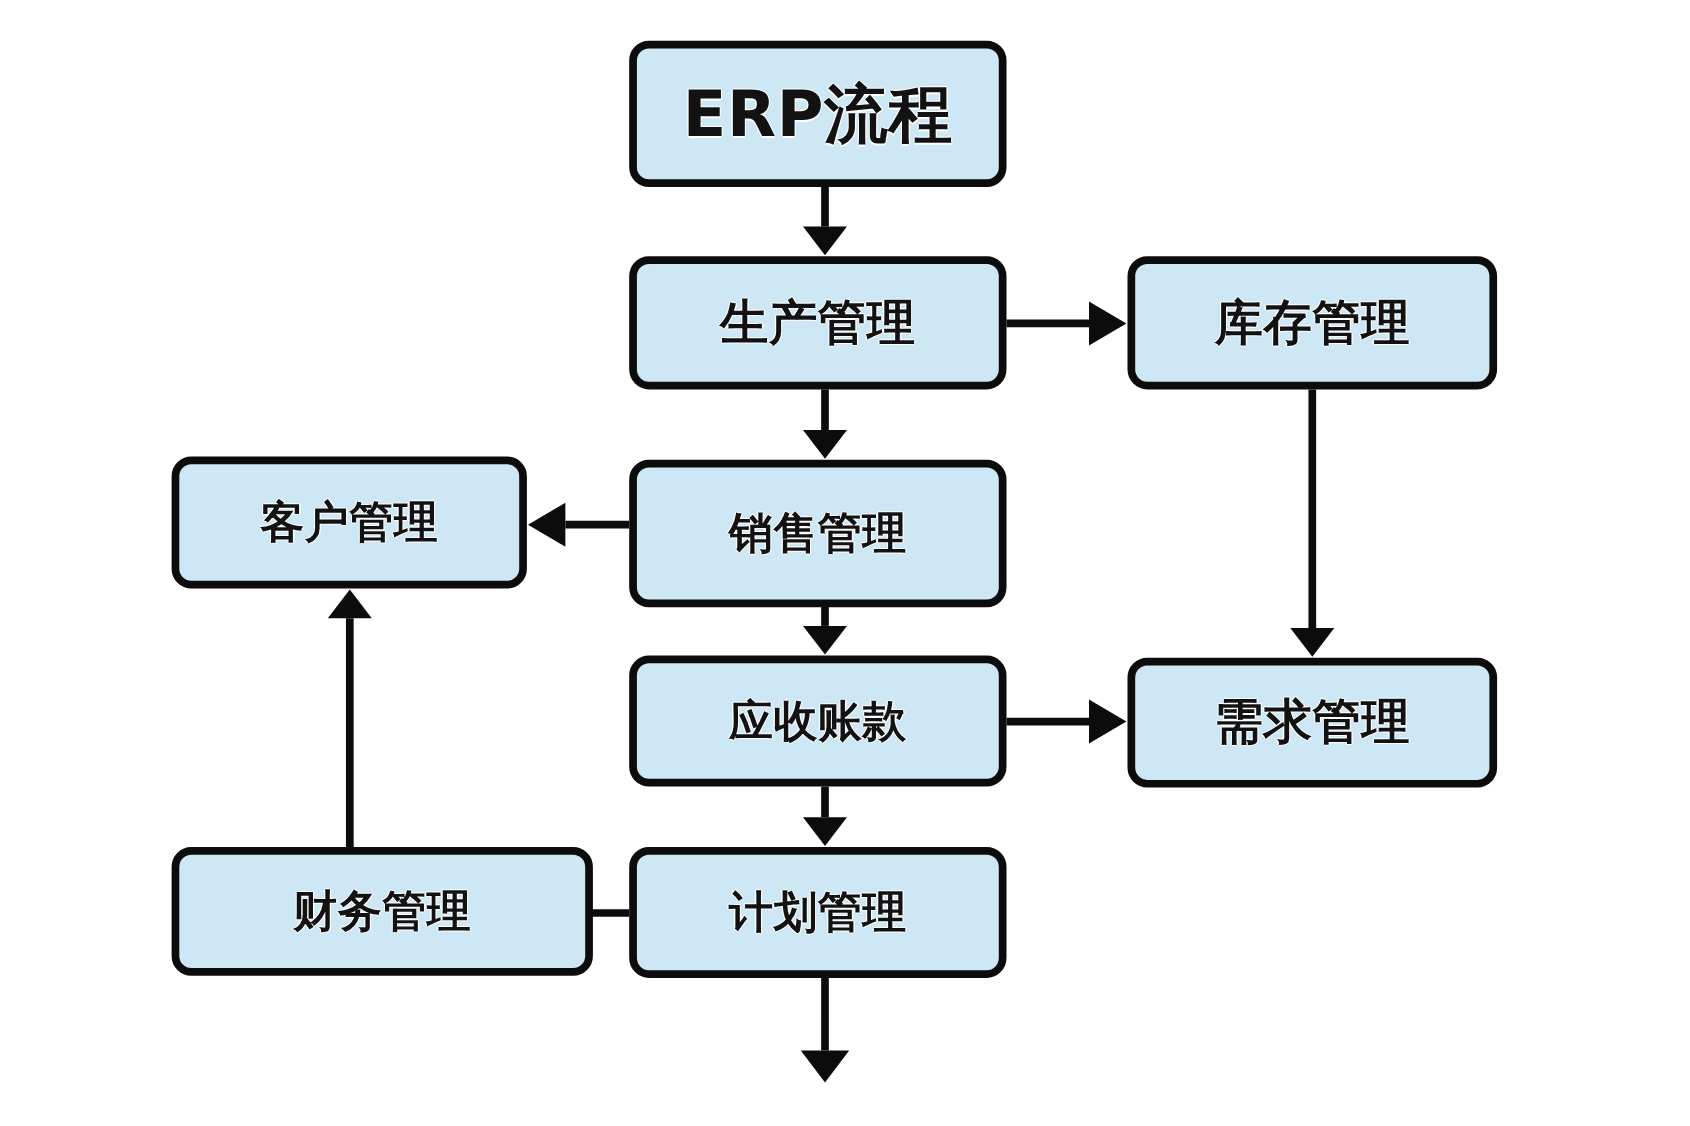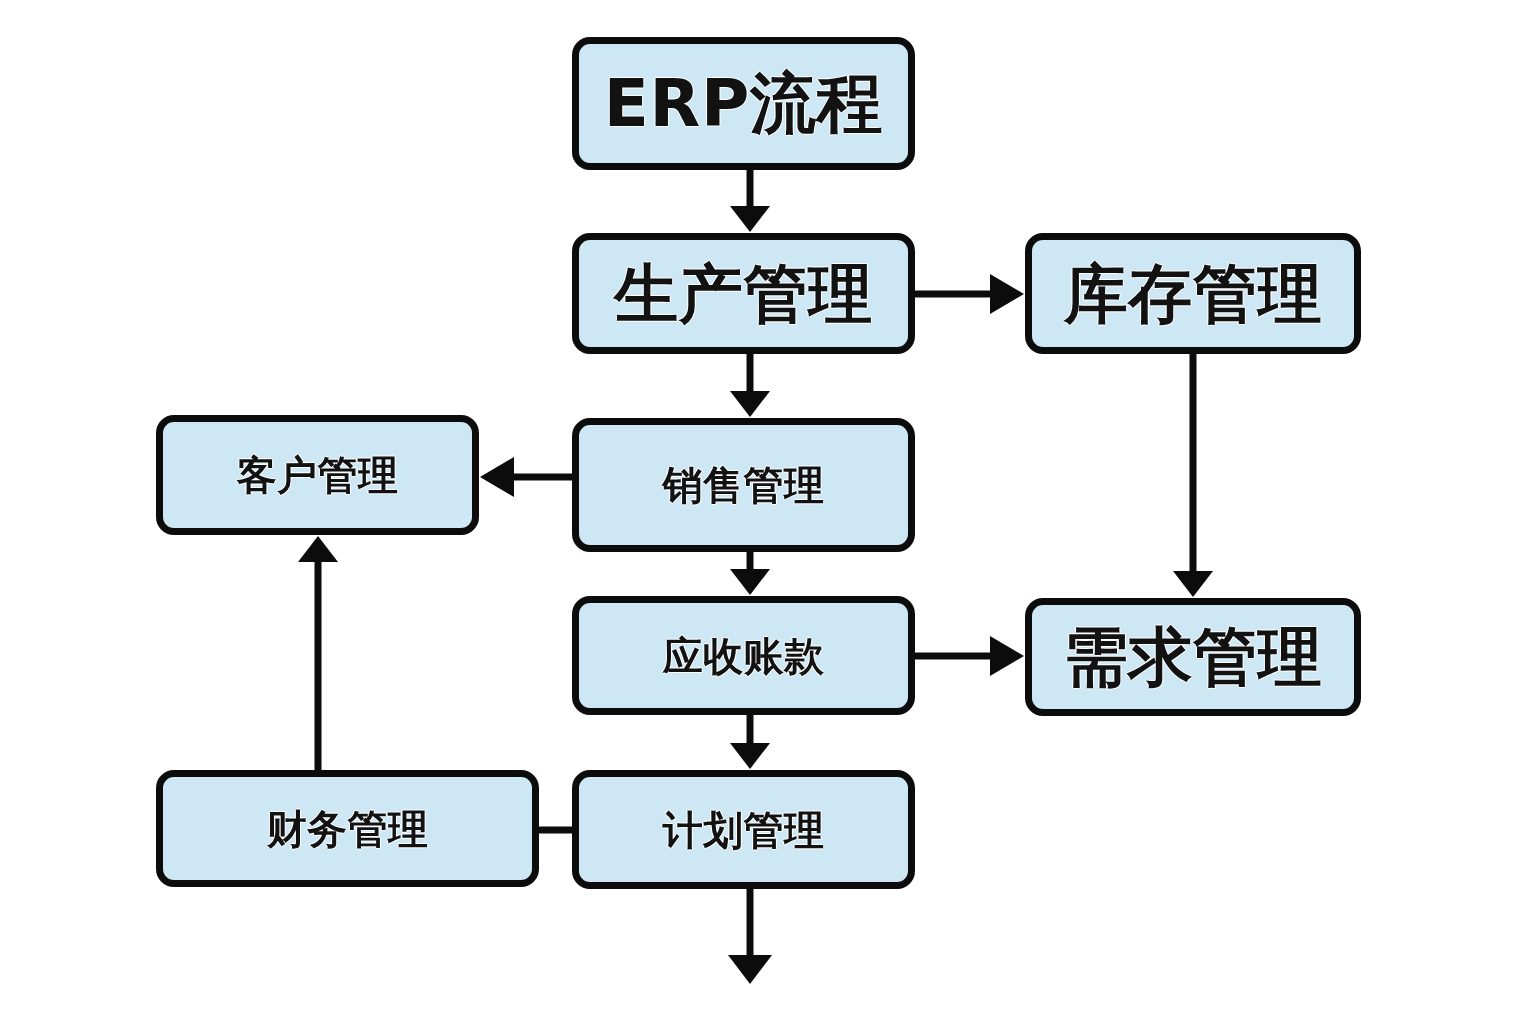--- a/index.html
+++ b/index.html
@@ -52,22 +52,22 @@
   .n-root   { left: 572px; top: 37px;  width: 343px; height: 133px; }
   .n-prod   { left: 572px; top: 233px; width: 343px; height: 121px; }
   .n-inv    { left: 1025px; top: 233px; width: 336px; height: 121px; }
   .n-sales  { left: 572px; top: 418px; width: 343px; height: 134px; }
   .n-cust   { left: 156px; top: 415px; width: 323px; height: 120px; }
   .n-ar     { left: 572px; top: 596px; width: 343px; height: 119px; }
   .n-demand { left: 1025px; top: 598px; width: 336px; height: 118px; }
   .n-plan   { left: 572px; top: 770px; width: 343px; height: 119px; }
   .n-fin    { left: 156px; top: 770px; width: 383px; height: 117px; }
 
-  .fs-root  { font-size: 66px; }
-  .fs-big   { font-size: 64px; text-align: right; }
+  .fs-root  { font-size: 58px; }
+  .fs-big   { font-size: 44px; text-align: right; }
   .fs-mid   { font-size: 40px; }
 </style>
 </head>
 <body>
 
 <div id="canvas">
 
   <svg id="edges" viewBox="0 0 1536 1024" width="1536" height="1024" xmlns="http://www.w3.org/2000/svg">
     <defs>
       <marker id="arrowDown" markerWidth="10" markerHeight="10" refX="5" refY="8.4" orient="auto" markerUnits="userSpaceOnUse">

